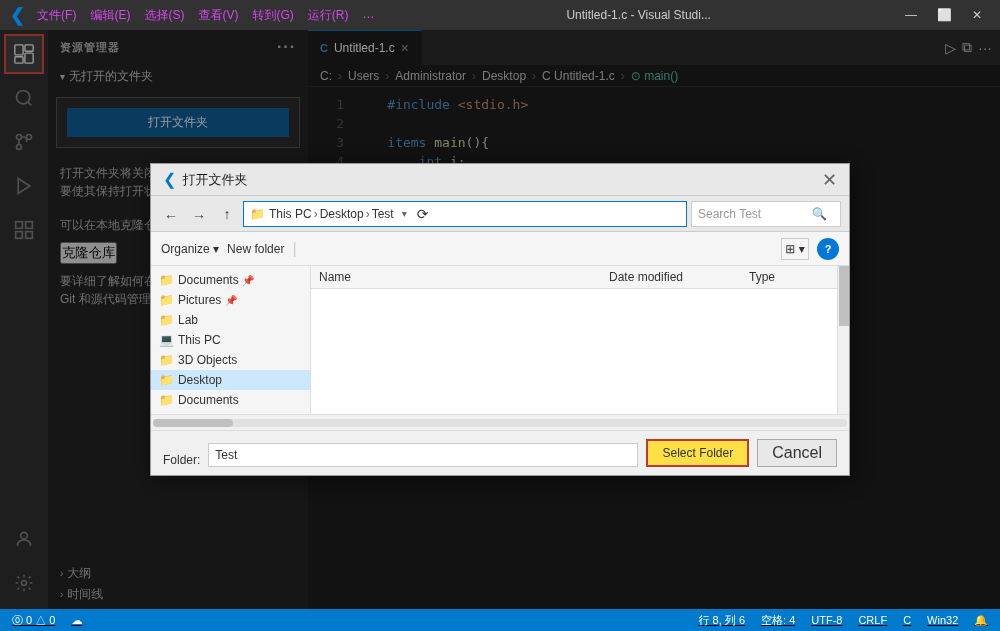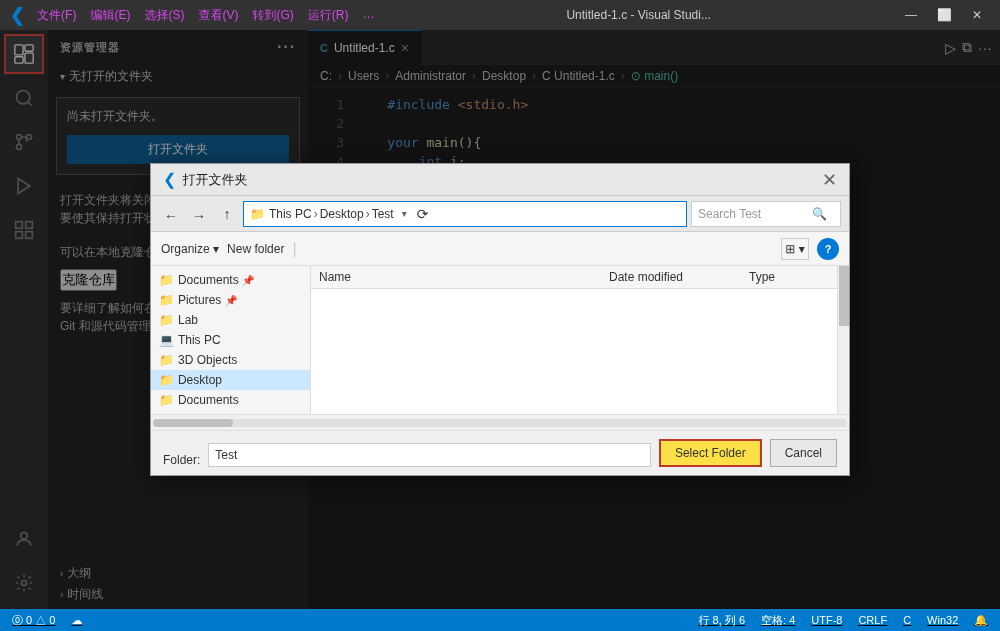--- a/index.html
+++ b/index.html
@@ -442,21 +442,21 @@
       border: 2px solid #c0392b;
       font-size: 12px;
       color: #333;
       cursor: pointer;
     }
     .cancel-btn {
       height: 28px;
       padding: 0 14px;
       background: #e8e8e8;
       border: 1px solid #aaa;
-      font-size: 12px;
+      font-size: 16px;
       color: #333;
       cursor: pointer;
     }
 
     
     .red-border { border: 2px solid #e74c3c !important; }
   </style>
 </head>
 <body>
 
@@ -539,21 +539,20 @@
   <div class="sidebar">
     <div class="sidebar-header">
       <span>资源管理器</span>
       <span class="dots">···</span>
     </div>
     <div class="sidebar-section-title">
       <span class="chevron">▾</span>
       <span>无打开的文件夹</span>
     </div>
     <div class="no-folder-box">
-      <div class="no-folder-text">尚未打开文件夹。</div>
       <button class="open-folder-btn">打开文件夹</button>
     </div>
     <div class="sidebar-info">
       <span>打开文件夹将关闭所有当前打开的编辑器。要使其保持打开状态，请</span>
       <a href="#">添加文件夹。</a>
     </div>
     <div class="sidebar-info">
       <span>可以在本地克隆仓库。</span>
     </div>
     <div style="padding: 0 12px;">
@@ -606,21 +605,21 @@
       <div class="line-numbers">
         <div>1</div>
         <div>2</div>
         <div>3</div>
         <div>4</div>
         <div>5</div>
       </div>
       <div class="code-content">
         <div class="code-line">    <span class="kw">#include</span> <span class="str">&lt;stdio.h&gt;</span></div>
         <div class="code-line">&nbsp;</div>
-        <div class="code-line">    <span class="kw">your</span> <span class="fn">main</span><span class="punct">(){</span></div>
+        <div class="code-line">    <span class="kw">items</span> <span class="fn">main</span><span class="punct">(){</span></div>
         <div class="code-line">        <span class="kw">int</span> i<span class="punct">;</span></div>
         <div class="code-line">        <span class="fn">printf</span><span class="punct">(</span><span class="str">"Input a number here:"</span><span class="punct">);</span></div>
       </div>
     </div>
   </div>
 </div>
 
 <div class="status-bar">
   <div class="status-left">
     <span class="status-item">⓪ 0 △ 0</span>

